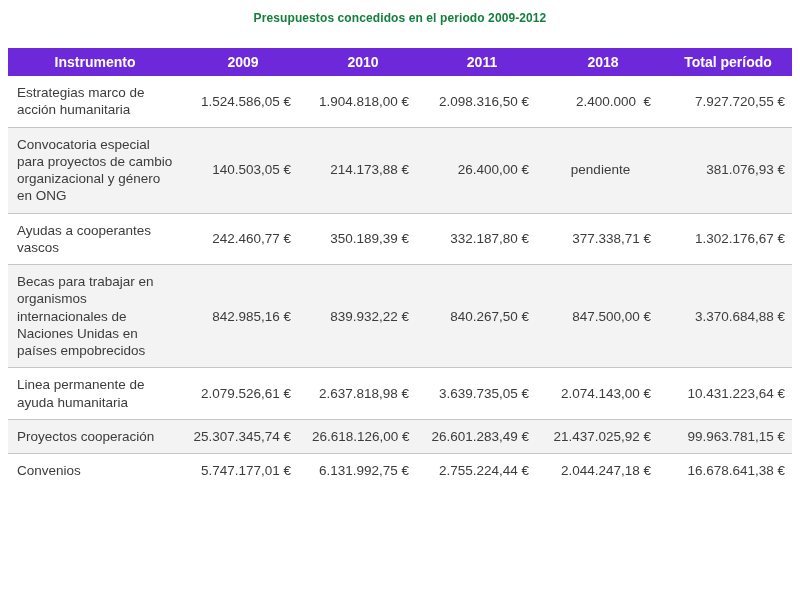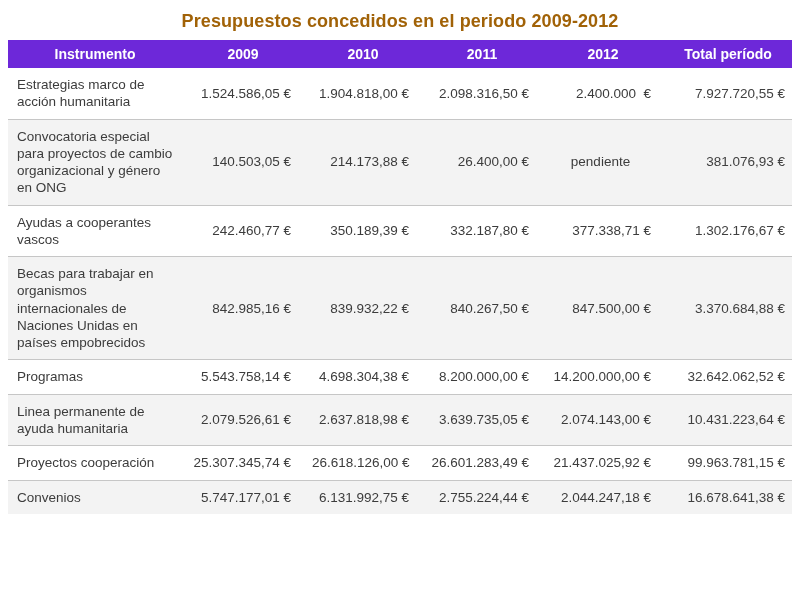--- a/index.html
+++ b/index.html
@@ -11,24 +11,24 @@
     font-family: "Liberation Sans", sans-serif;
     -webkit-font-smoothing: antialiased;
   }
   .page {
     width: 800px;
     height: 616px;
     overflow: hidden;
   }
   .title {
     text-align: center;
-    color: #a16207;
+    color: #15803d;
     font-weight: bold;
-    font-size: 18px;
-    margin: 11px 0 8px 0;
+    font-size: 12px;
+    margin: 11px 0 23px 0;
     letter-spacing: 0.1px;
   }
   table.budget {
     border-collapse: collapse;
     table-layout: fixed;
     width: 784px;
     margin: 0 8px;
     font-size: 13.5px;
     color: #3c3c3c;
   }
@@ -90,21 +90,21 @@
       <col class="c-2011">
         <col class="c-2012">
         <col class="c-total">
     </colgroup>
     <thead>
       <tr>
         <th>Instrumento</th>
         <th>2009</th>
         <th>2010</th>
         <th>2011</th>
-        <th>2012</th>
+        <th>2018</th>
         <th>Total período</th>
       </tr>
     </thead>
     <tbody>
         <tr>
           <td class="label">Estrategias marco de acción humanitaria</td>
           <td class="num">1.524.586,05 €</td>
           <td class="num">1.904.818,00 €</td>
           <td class="num">2.098.316,50 €</td>
           <td class="num">2.400.000&nbsp; €</td>
@@ -128,28 +128,20 @@
         </tr>
         <tr>
           <td class="label">Becas para trabajar en organismos internacionales de Naciones Unidas en países empobrecidos</td>
           <td class="num">842.985,16&nbsp;€</td>
           <td class="num">839.932,22 €</td>
           <td class="num">840.267,50 €</td>
           <td class="num">847.500,00 €</td>
           <td class="num tot">3.370.684,88 €</td>
         </tr>
         <tr>
-          <td class="label">Programas</td>
-          <td class="num">5.543.758,14 €</td>
-          <td class="num">4.698.304,38 €</td>
-          <td class="num">8.200.000,00 €</td>
-          <td class="num">14.200.000,00 €</td>
-          <td class="num tot">32.642.062,52 €</td>
-        </tr>
-        <tr>
           <td class="label">Linea permanente de ayuda humanitaria</td>
           <td class="num">2.079.526,61 €</td>
           <td class="num">2.637.818,98 €</td>
           <td class="num">3.639.735,05 €</td>
           <td class="num">2.074.143,00 €</td>
           <td class="num tot">10.431.223,64 €</td>
         </tr>
         <tr>
           <td class="label">Proyectos cooperación</td>
           <td class="num">25.307.345,74 €</td>

